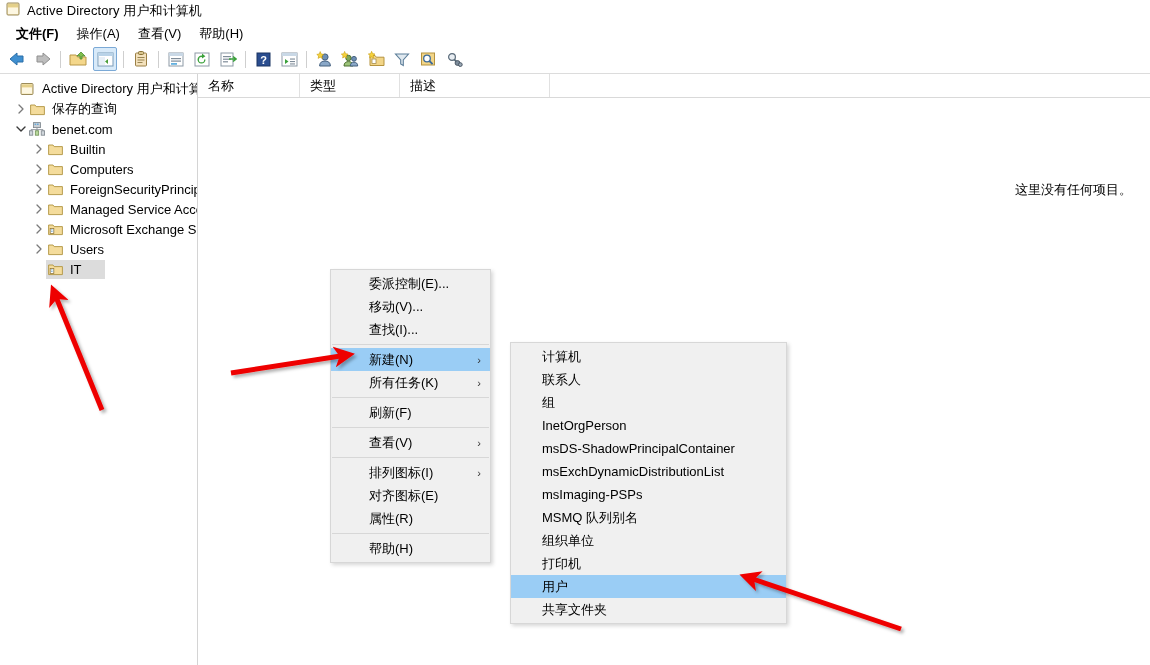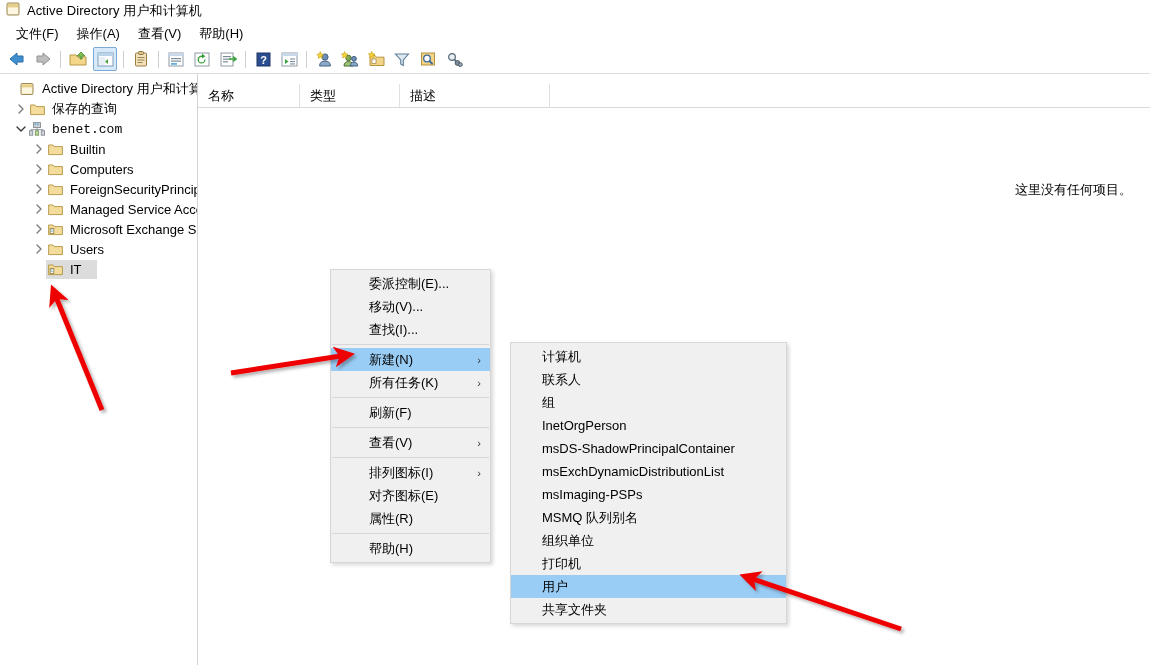--- a/index.html
+++ b/index.html
@@ -30,21 +30,21 @@
   
   .menubar {
     position: absolute; left: 0; top: 22px; width: 1150px; height: 23px;
     background: #ffffff;
     display: flex; align-items: center;
   }
   .menubar .mitem {
     font-size: 13px; color: #000; padding: 2px 8px; margin-left: 2px;
     white-space: nowrap; cursor: default;
   }
-  .menubar .mitem:first-child { margin-left: 8px; }
+  .menubar .mitem:first-child { margin-left: 8px; font-weight: bold; }
 
   
   .toolbar {
     position: absolute; left: 0; top: 45px; width: 1150px; height: 28px;
     background: #ffffff;
     border-bottom: 1px solid #dcdcdc;
     display: flex; align-items: center;
   }
   .tbtn {
     width: 22px; height: 22px; margin: 0 2px;
@@ -78,33 +78,32 @@
     padding-left: 4px;
   }
   .trow .chev {
     width: 14px; height: 16px; display: flex; align-items: center; justify-content: center;
     flex: 0 0 14px;
   }
   .trow .chev svg { display: block; }
   .trow .ico { width: 18px; height: 16px; display:flex; align-items:center; justify-content:center; flex:0 0 18px; margin-right: 3px;}
   .trow .lbl { padding: 0 3px; }
   .trow.sel .selwrap { background: #dcdcdc; }
-  .selwrap { display: flex; align-items: center; height: 19px; padding-right: 12px; }
+  .selwrap { display: flex; align-items: center; height: 19px; padding-right: 20px; }
 
   .indent-0 { padding-left: 4px; }
-  .indent-1 { padding-left: 14px; font-family: Liberation Mono, monospace; }
+  .indent-1 { padding-left: 14px; }
   .indent-2 { padding-left: 32px; }
 
   
   .colhead {
     position: absolute; left: 0; top: 0; height: 23px; width: 952px;
     border-bottom: 1px solid #d9d9d9;
     display: flex; align-items: center;
     background: #ffffff;
-    margin-top: 10px;
   }
   .colhead .col {
     height: 23px; display: flex; align-items: center;
     font-size: 13px; color: #000;
     border-right: 1px solid #e1e1e1;
     padding-left: 10px; box-sizing: border-box;
   }
   .empty-note {
     position: absolute; right: 18px; top: 107px;
     font-size: 13px; color: #000; white-space: nowrap; margin-left: 31px;

